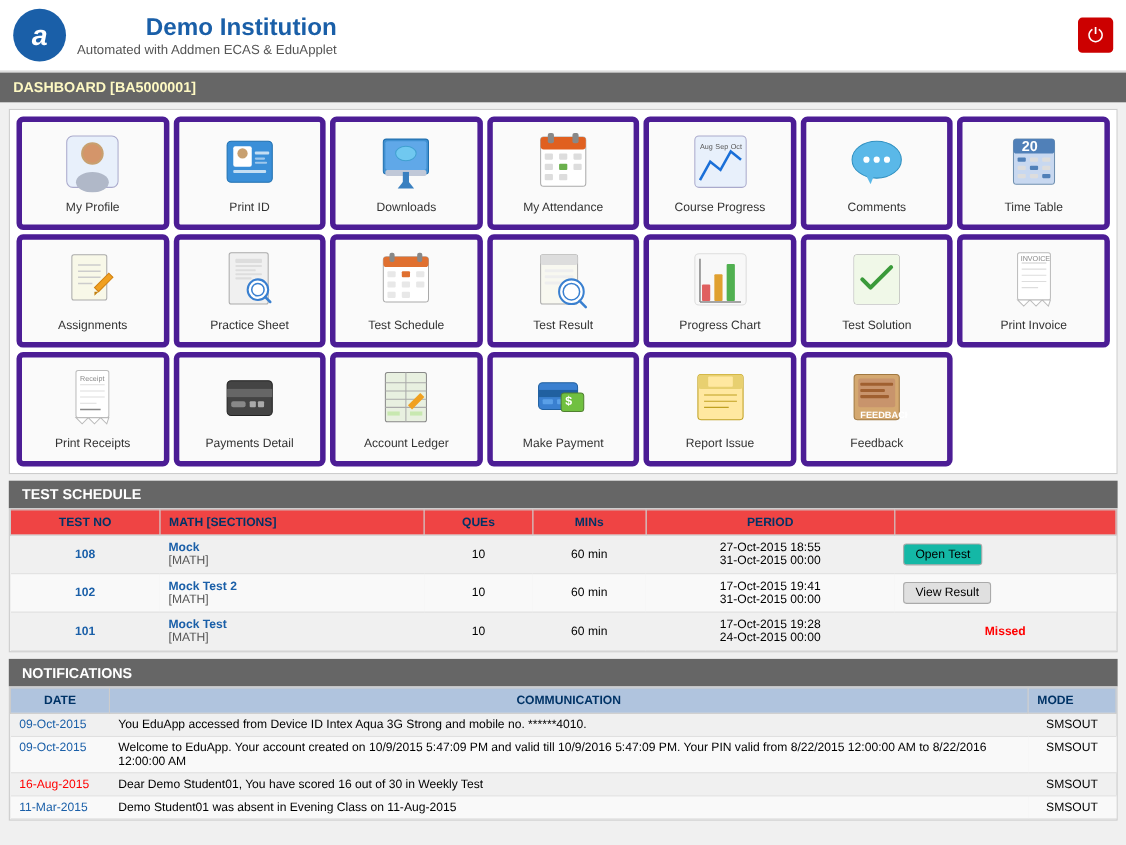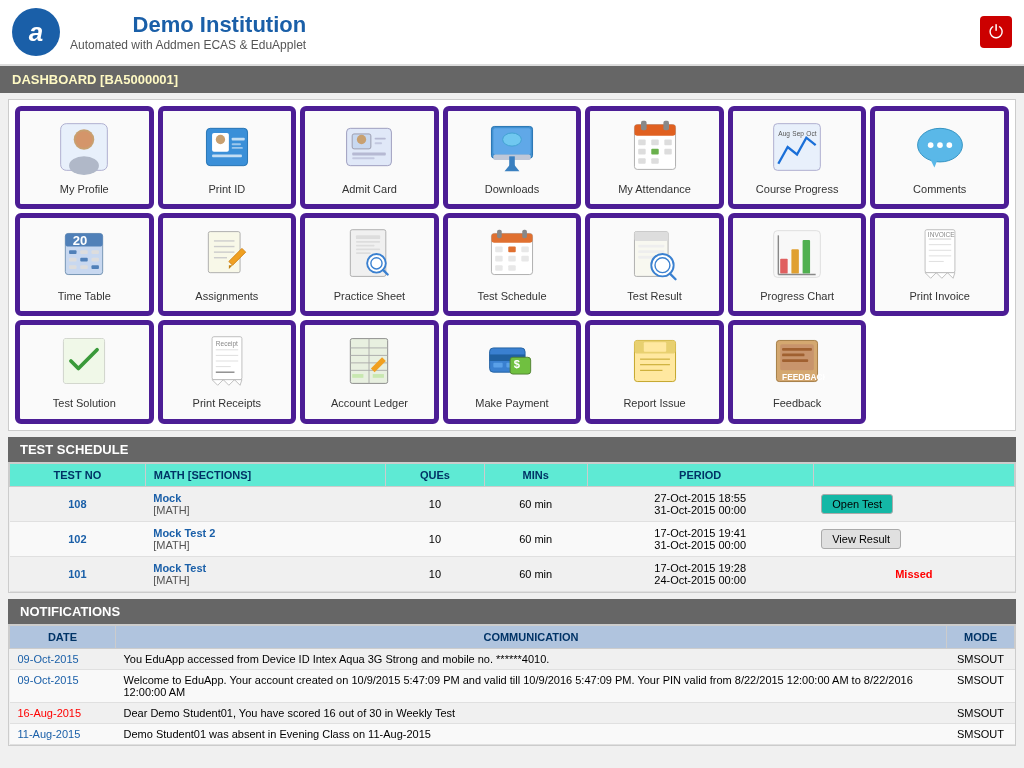--- a/index.html
+++ b/index.html
@@ -20,21 +20,21 @@
     .icon-label { font-size: 11px; color: #333; text-align: center; line-height: 1.2; }
 
     
     .icon-svg { width: 56px; height: 56px; }
 
     
     .section-header { background: #666; color: #fff; padding: 5px 12px; font-size: 13px; font-weight: bold; margin: 4px 8px 0 8px; }
 
     
     .data-table { width: 100%; border-collapse: collapse; }
-    .data-table th { background: #5eead4; color: #003366; font-size: 11px; padding: 5px 8px; text-align: left; border: 1px solid #ccc; }
+    .data-table th { background: #ef4444; color: #003366; font-size: 11px; padding: 5px 8px; text-align: left; border: 1px solid #ccc; }
     .data-table td { padding: 5px 8px; border-bottom: 1px solid #e0e0e0; font-size: 11px; vertical-align: middle; }
     .data-table tr:nth-child(even) { background: #f9f9f9; }
     .table-container { margin: 0 8px; border: 1px solid #ccc; }
 
     .test-no { color: #1a5fa8; font-weight: bold; text-align: center; }
     .test-name { color: #1a5fa8; font-weight: bold; }
     .test-section { color: #555; }
     .col-center { text-align: center; }
     .btn-open { background: #14b8a6; border: 1px solid #aaa; border-radius: 3px; padding: 3px 10px; cursor: pointer; font-size: 11px; }
     .btn-view { background: #e0e0e0; border: 1px solid #aaa; border-radius: 3px; padding: 3px 10px; cursor: pointer; font-size: 11px; }
@@ -91,34 +91,20 @@
           <circle cx="23" cy="22" r="5" fill="#c8a070"></circle>
           <rect x="14" y="38" width="32" height="3" rx="1" fill="#fff" opacity="0.7"></rect>
           <rect x="35" y="20" width="14" height="3" rx="1" fill="#fff" opacity="0.7"></rect>
           <rect x="35" y="26" width="10" height="2" rx="1" fill="#fff" opacity="0.5"></rect>
           <rect x="35" y="30" width="12" height="2" rx="1" fill="#fff" opacity="0.5"></rect>
         </svg>
       </div>
       <div class="icon-label">Print ID</div>
     </div>
 
-    <div class="icon-item">
-      <div class="icon-box">
-        <svg class="icon-svg" viewBox="0 0 60 60">
-          <rect x="6" y="10" width="48" height="40" rx="4" fill="#e0e8f8" stroke="#99b"></rect>
-          <rect x="12" y="16" width="20" height="16" rx="2" fill="#c8d8f0" stroke="#99a"></rect>
-          <circle cx="22" cy="22" r="5" fill="#c8a070"></circle>
-          <rect x="12" y="36" width="36" height="3" rx="1" fill="#99b" opacity="0.6"></rect>
-          <rect x="12" y="41" width="24" height="2" rx="1" fill="#99b" opacity="0.4"></rect>
-          <rect x="36" y="20" width="12" height="2" rx="1" fill="#99b" opacity="0.6"></rect>
-          <rect x="36" y="25" width="8" height="2" rx="1" fill="#99b" opacity="0.4"></rect>
-        </svg>
-      </div>
-      <div class="icon-label">Admit Card</div>
-    </div>
 
     <div class="icon-item">
       <div class="icon-box">
         <svg class="icon-svg" viewBox="0 0 60 60">
           <rect x="8" y="8" width="44" height="34" rx="3" fill="#4090d0" stroke="#2070b0"></rect>
           <rect x="10" y="10" width="40" height="28" rx="2" fill="#60a8e8"></rect>
           <ellipse cx="30" cy="22" rx="10" ry="7" fill="#70c8f0" stroke="#40a0d0"></ellipse>
           <rect x="10" y="38" width="40" height="6" rx="2" fill="#c0c8d8"></rect>
           <polygon points="30,46 22,56 38,56" fill="#3a80c0"></polygon>
           <rect x="27" y="40" width="6" height="12" fill="#3a80c0"></rect>
@@ -271,60 +257,72 @@
           <line x1="10" y1="52" x2="50" y2="52" stroke="#888" stroke-width="1.5"></line>
           <line x1="10" y1="10" x2="10" y2="52" stroke="#888" stroke-width="1.5"></line>
         </svg>
       </div>
       <div class="icon-label">Progress Chart</div>
     </div>
 
     <div class="icon-item">
       <div class="icon-box">
         <svg class="icon-svg" viewBox="0 0 60 60">
+          <rect x="8" y="6" width="44" height="48" rx="3" fill="#e8f0e0" stroke="#aaa"></rect>
+          <rect x="8" y="6" width="44" height="48" rx="3" fill="#f0f8e8"></rect>
+          <polyline points="16,30 24,38 44,18" stroke="#3a9a3a" stroke-width="4" fill="none" stroke-linecap="round" stroke-linejoin="round"></polyline>
+        </svg>
+      </div>
+      <div class="icon-label">Test Solution</div>
+    </div>
+
+    <div class="icon-item">
+      <div class="icon-box">
+        <svg class="icon-svg" viewBox="0 0 60 60">
           <rect x="14" y="4" width="32" height="46" rx="2" fill="#fff" stroke="#bbb"></rect>
           <line x1="18" y1="14" x2="42" y2="14" stroke="#ddd" stroke-width="1.5"></line>
           <line x1="18" y1="20" x2="42" y2="20" stroke="#ddd" stroke-width="1"></line>
           <line x1="18" y1="26" x2="42" y2="26" stroke="#ddd" stroke-width="1"></line>
           <line x1="18" y1="32" x2="42" y2="32" stroke="#ddd" stroke-width="1"></line>
           <line x1="18" y1="38" x2="34" y2="38" stroke="#ddd" stroke-width="1"></line>
           <polygon points="14,50 20,56 26,50 32,56 38,50 44,56 46,50" fill="#fff" stroke="#bbb" stroke-width="1"></polygon>
           <text x="17" y="12" font-size="7" fill="#888">INVOICE</text>
         </svg>
       </div>
       <div class="icon-label">Print Invoice</div>
     </div>
 
     <div class="icon-item">
       <div class="icon-box">
         <svg class="icon-svg" viewBox="0 0 60 60">
-          <rect x="8" y="6" width="44" height="48" rx="3" fill="#e8f0e0" stroke="#aaa"></rect>
-          <rect x="8" y="6" width="44" height="48" rx="3" fill="#f0f8e8"></rect>
-          <polyline points="16,30 24,38 44,18" stroke="#3a9a3a" stroke-width="4" fill="none" stroke-linecap="round" stroke-linejoin="round"></polyline>
-        </svg>
-      </div>
-      <div class="icon-label">Test Solution</div>
-    </div>
-
-    <div class="icon-item">
-      <div class="icon-box">
-        <svg class="icon-svg" viewBox="0 0 60 60">
           <rect x="14" y="4" width="32" height="46" rx="2" fill="#fff" stroke="#bbb"></rect>
           <text x="18" y="14" font-size="7" fill="#888">Receipt</text>
           <line x1="18" y1="18" x2="42" y2="18" stroke="#ddd" stroke-width="1"></line>
           <line x1="18" y1="24" x2="42" y2="24" stroke="#ddd" stroke-width="1"></line>
           <line x1="18" y1="30" x2="42" y2="30" stroke="#ddd" stroke-width="1"></line>
           <line x1="18" y1="36" x2="34" y2="36" stroke="#ddd" stroke-width="1"></line>
           <line x1="18" y1="42" x2="38" y2="42" stroke="#888" stroke-width="1.5"></line>
           <polygon points="14,50 20,56 26,50 32,56 38,50 44,56 46,50" fill="#fff" stroke="#bbb" stroke-width="1"></polygon>
         </svg>
       </div>
       <div class="icon-label">Print Receipts</div>
     </div>
 
+    <div class="icon-item">
+      <div class="icon-box">
+        <svg class="icon-svg" viewBox="0 0 60 60">
+          <rect x="8" y="14" width="44" height="34" rx="4" fill="#444" stroke="#222"></rect>
+          <rect x="8" y="22" width="44" height="8" fill="#666"></rect>
+          <rect x="12" y="34" width="14" height="6" rx="2" fill="#888"></rect>
+          <rect x="30" y="34" width="6" height="6" rx="1" fill="#aaa"></rect>
+          <rect x="38" y="34" width="6" height="6" rx="1" fill="#aaa"></rect>
+        </svg>
+      </div>
+      <div class="icon-label">Payments Detail</div>
+    </div>
 
     <div class="icon-item">
       <div class="icon-box">
         <svg class="icon-svg" viewBox="0 0 60 60">
           <rect x="10" y="6" width="40" height="48" rx="2" fill="#e8f0e0" stroke="#888"></rect>
           <line x1="10" y1="16" x2="50" y2="16" stroke="#aaa" stroke-width="1"></line>
           <line x1="10" y1="24" x2="50" y2="24" stroke="#aaa" stroke-width="1"></line>
           <line x1="10" y1="32" x2="50" y2="32" stroke="#aaa" stroke-width="1"></line>
           <line x1="10" y1="40" x2="50" y2="40" stroke="#aaa" stroke-width="1"></line>
           <line x1="30" y1="6" x2="30" y2="54" stroke="#aaa" stroke-width="1"></line>
@@ -426,41 +424,41 @@
   </table>
 </div>
 
 <div class="section-header" style="margin-top:6px;">
   <span>NOTIFICATIONS</span>
 </div>
 <div class="table-container">
   <table class="notif-table">
     <thead>
       <tr>
-        <th style="text-align:center; color:#003366; width:106px;">DATE</th>
+        <th style="text-align:center; color:#003366; width:90px;">DATE</th>
         <th style="text-align:center; color:#003366;">COMMUNICATION</th>
-        <th style="text-align:center; color:#003366; width:68px;">MODE</th>
+        <th style="text-align:left; color:#003366; width:80px;">MODE</th>
       </tr>
     </thead>
     <tbody id="notif-tbody">
         <tr>
     <td class="notif-date">09-Oct-2015</td>
     <td>You EduApp accessed from Device ID Intex Aqua 3G Strong and mobile no. ******4010.</td>
     <td style="text-align:center;">SMSOUT</td>
   </tr>
         <tr>
     <td class="notif-date">09-Oct-2015</td>
     <td>Welcome to EduApp. Your account created on 10/9/2015 5:47:09 PM and valid till 10/9/2016 5:47:09 PM. Your PIN valid from 8/22/2015 12:00:00 AM to 8/22/2016 12:00:00 AM</td>
     <td style="text-align:center;">SMSOUT</td>
   </tr>
         <tr>
     <td class="notif-date-red">16-Aug-2015</td>
     <td>Dear Demo Student01, You have scored 16 out of 30 in Weekly Test</td>
     <td style="text-align:center;">SMSOUT</td>
   </tr>
         <tr>
-    <td class="notif-date">11-Aug-2015</td>
+    <td class="notif-date">11-Mar-2015</td>
     <td>Demo Student01 was absent in Evening Class on 11-Aug-2015</td>
     <td style="text-align:center;">SMSOUT</td>
   </tr>
       </tbody>
   </table>
 </div>
 
 </body></html>

